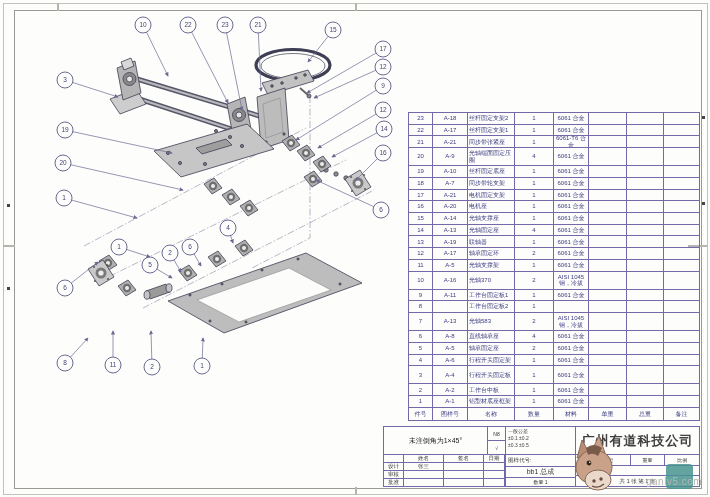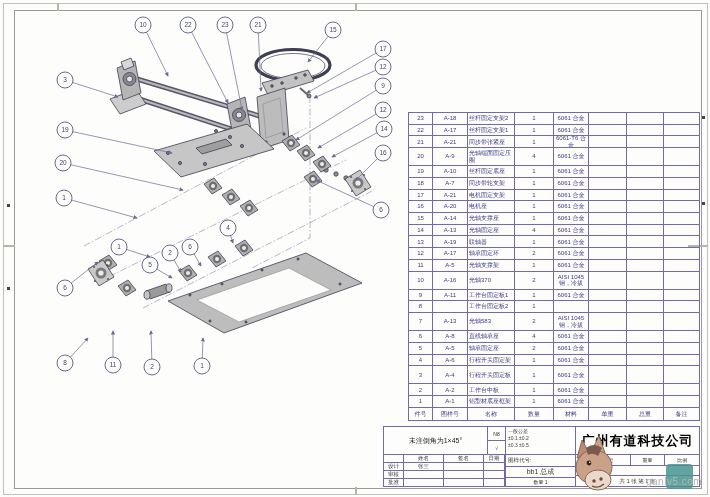--- a/index.html
+++ b/index.html
@@ -44,21 +44,21 @@
   }
   .tb-r1{display:flex;height:28px;border-bottom:1px solid var(--pl);}
   .tb-r2{display:flex;flex:1;}
   .tb-cell{border-right:1px solid var(--pl);box-sizing:border-box;overflow:hidden;}
   .note-cell{width:104px;display:flex;align-items:center;justify-content:center;font-size:7px;color:#222;}
   .finish-cell{width:18px;display:flex;flex-direction:column;font-size:5px;text-align:center;}
   .finish-cell div{flex:1;display:flex;align-items:center;justify-content:center;}
   .finish-cell div:first-child{border-bottom:1px solid var(--pl);}
   .tol-cell{width:70px;font-size:5px;line-height:1.35;padding:1px 2px;color:#444;}
   .company-cell{flex:1;display:flex;align-items:center;justify-content:center;
-    font-size:13px;font-weight:bold;color:#000000;letter-spacing:1px;border-right:none;}
+    font-size:13px;font-weight:bold;color:#404040;letter-spacing:1px;border-right:none;}
   .sign-grid{width:122px;display:flex;flex-direction:column;font-size:5.5px;}
   .sg-row{display:flex;flex:1;border-bottom:1px solid var(--pl);}
   .sg-row:last-child{border-bottom:none;}
   .sg-c{border-right:1px solid var(--pl);box-sizing:border-box;display:flex;align-items:center;justify-content:center;overflow:hidden;}
   .sg-c.w0{width:20px;} .sg-c.w1{width:40px;} .sg-c.w2{width:40px;} .sg-c.w3{flex:1;border-right:1px solid var(--pl);}
   .mid-col{width:70px;display:flex;flex-direction:column;border-right:1px solid var(--pl);box-sizing:border-box;}
   .mid-top{height:11px;border-bottom:1px solid var(--pl);font-size:5.5px;padding-left:2px;display:flex;align-items:center;}
   .mid-name{flex:1;display:flex;align-items:center;justify-content:center;font-size:7px;border-bottom:1px solid var(--pl);}
   .mid-bot{height:8px;font-size:5px;display:flex;align-items:center;justify-content:center;}
   .right-col{flex:1;display:flex;flex-direction:column;}

